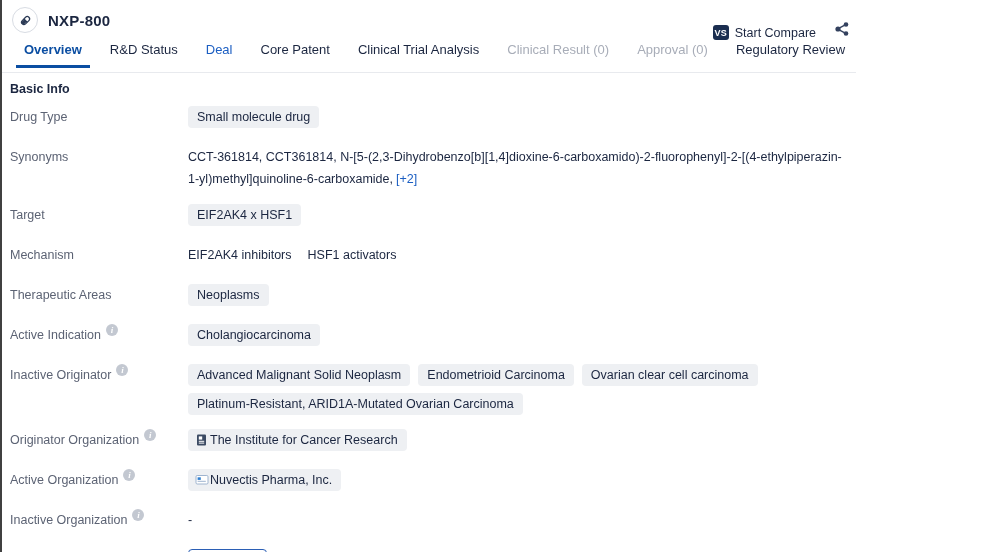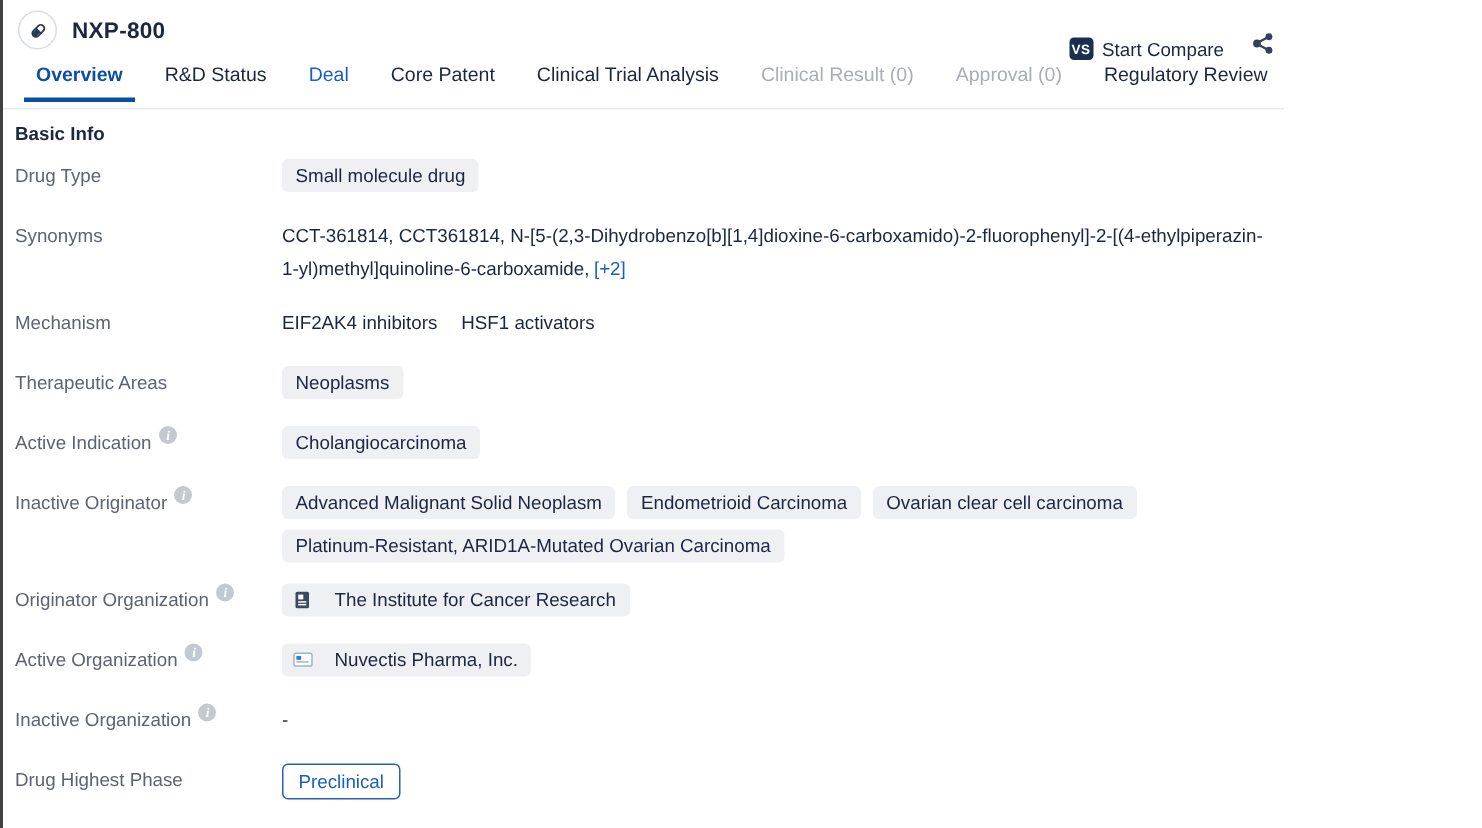--- a/index.html
+++ b/index.html
@@ -169,21 +169,21 @@
     padding: 3px 9px;
     font-size: 12.5px;
     color: #1b2640;
     line-height: 16px;
     white-space: nowrap;
     cursor: pointer;
   }
   .tag.with-icon {
     display: inline-flex;
     align-items: center;
-    gap: 15px;
+    gap: 2px;
     padding-left: 7px;
   }
   .org-icon { width: 13px; height: 14px; flex: none; display: block; }
 
   .syn-text {
     font-size: 12.5px;
     color: #1b2640;
     line-height: 20px;
   }
   .syn-more {
@@ -266,20 +266,28 @@
 
     <div class="row">
       <div class="row-label">
         <span>Synonyms</span>
       </div>
       <div class="row-value plain">
         <span class="syn-text">CCT-361814,  CCT361814,  N-[5-(2,3-Dihydrobenzo[b][1,4]dioxine-6-carboxamido)-2-fluorophenyl]-2-[(4-ethylpiperazin-1-yl)methyl]quinoline-6-carboxamide,</span><span class="syn-more">[+2]</span>
       </div>
     </div>
 
+    <div class="row">
+      <div class="row-label">
+        <span>Target</span>
+      </div>
+      <div class="row-value">
+        <span class="tag">EIF2AK4 x HSF1</span>
+      </div>
+    </div>
 
     <div class="row">
       <div class="row-label">
         <span>Mechanism</span>
       </div>
       <div class="row-value">
         <span class="mech-item">EIF2AK4 inhibitors</span>
         <span class="mech-item">HSF1 activators</span>
       </div>
     </div>

